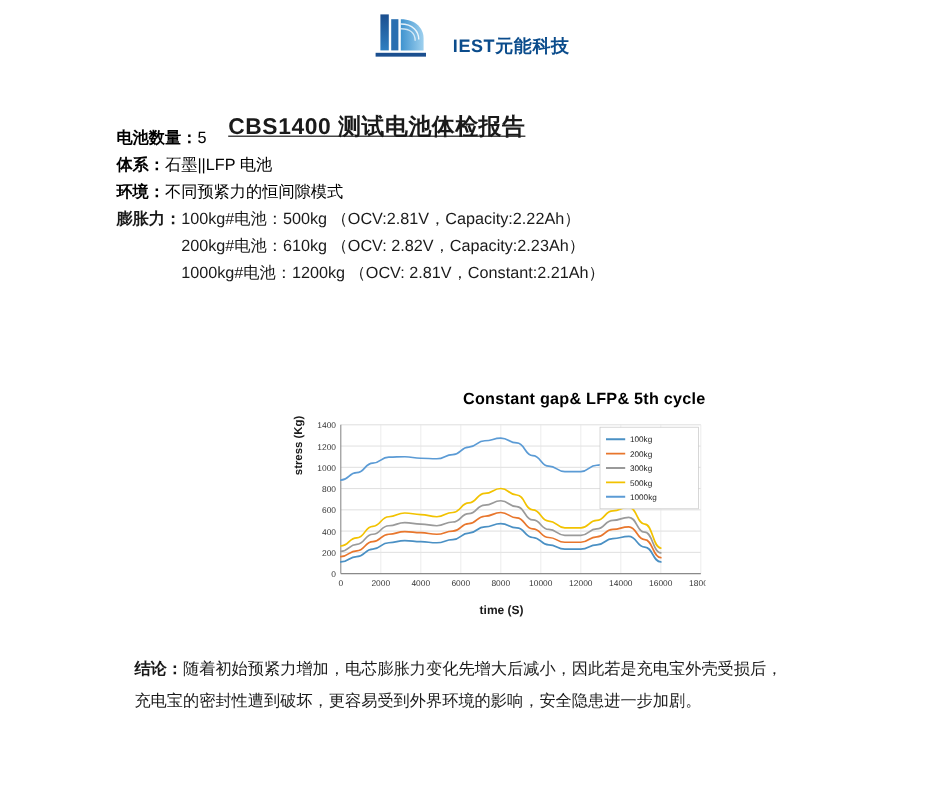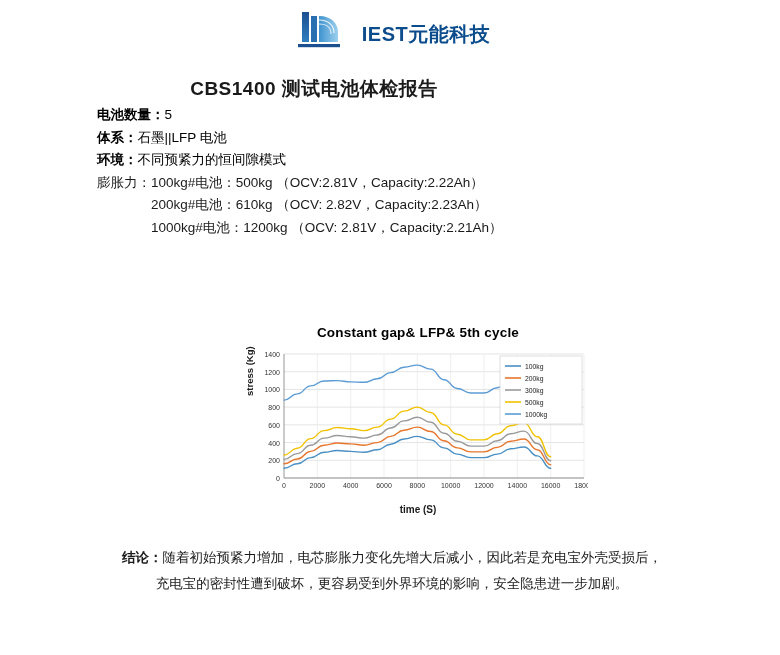--- a/index.html
+++ b/index.html
@@ -41,37 +41,38 @@
     width: 58px;
     height: 42px;
     position: relative;
   }
   .logo-row {
     display: flex;
     align-items: flex-end;
     gap: 14px;
   }
   .logo-text {
-    font-size: 20px;
+    font-size: 15px;
     font-weight: bold;
     color: #0b4c8c;
     letter-spacing: 0.5px;
     margin-bottom: 4px;
   }
 
   
   .doc-title {
     position: absolute;
-    top: 76px;
+    top: 93px;
     left: 0;
     width: 628px;
     text-align: center;
     font-size: 19px;
     font-weight: bold;
     letter-spacing: 0.5px;
+    text-decoration: underline;
   }
 
   
   .meta {
     position: absolute;
     top: 104px;
     left: 97px;
     width: 620px;
     font-size: 13.5px;
     line-height: 22.5px;
@@ -86,41 +87,41 @@
     color: #000;
   }
   .meta-value {
     color: #000;
   }
   .expand-block {
     display: flex;
     align-items: flex-start;
   }
   .expand-label {
-    font-weight: normal;
+    font-weight: bold;
     flex: 0 0 auto;
   }
   .expand-lines {
     display: flex;
     flex-direction: column;
   }
   .expand-line {
     white-space: nowrap;
   }
 
   
   .chart-area {
     position: absolute;
     top: 325px;
     left: 248px;
     width: 340px;
     height: 200px;
   }
   .chart-title {
-    text-align: center;
+    text-align: right;
     font-size: 13.5px;
     font-weight: bold;
     color: #000;
     margin-bottom: 6px;
     letter-spacing: 0.2px;
   }
   .plot-box {
     position: relative;
     width: 340px;
     height: 175px;
@@ -146,25 +147,24 @@
   svg.plot {
     position: absolute;
     left: 0;
     top: 0;
   }
 
   
   .conclusion {
     position: absolute;
     top: 545px;
-    left: 92px;
+    left: 112px;
     width: 600px;
     font-size: 13.5px;
     line-height: 26px;
-    text-align: center;
   }
   .conclusion .c-label {
     font-weight: bold;
   }
 </style>
 </head>
 <body>
 
 <div class="page">
 
@@ -209,21 +209,21 @@
     </div>
     <div class="meta-row">
       <span class="meta-label">环境：</span>
       <span class="meta-value">不同预紧力的恒间隙模式</span>
     </div>
     <div class="expand-block">
       <span class="expand-label">膨胀力：</span>
       <span class="expand-lines">
         <span class="expand-line">100kg#电池：500kg （OCV:2.81V，Capacity:2.22Ah）</span>
         <span class="expand-line">200kg#电池：610kg （OCV: 2.82V，Capacity:2.23Ah）</span>
-        <span class="expand-line">1000kg#电池：1200kg （OCV: 2.81V，Capacity:2.21Ah）</span>
+        <span class="expand-line">1000kg#电池：1200kg （OCV: 2.81V，Constant:2.21Ah）</span>
       </span>
     </div>
   </div>
 
   <div class="chart-area">
     <div class="chart-title">Constant gap&amp; LFP&amp; 5th cycle</div>
     <div class="plot-box">
       <div class="ylabel">stress (Kg)</div>
       <svg class="plot" id="plot-svg" width="340" height="155" viewBox="0 0 340 155" xmlns="http://www.w3.org/2000/svg">
           <rect x="36" y="8" width="300" height="124" fill="#ffffff" stroke="none"></rect>

